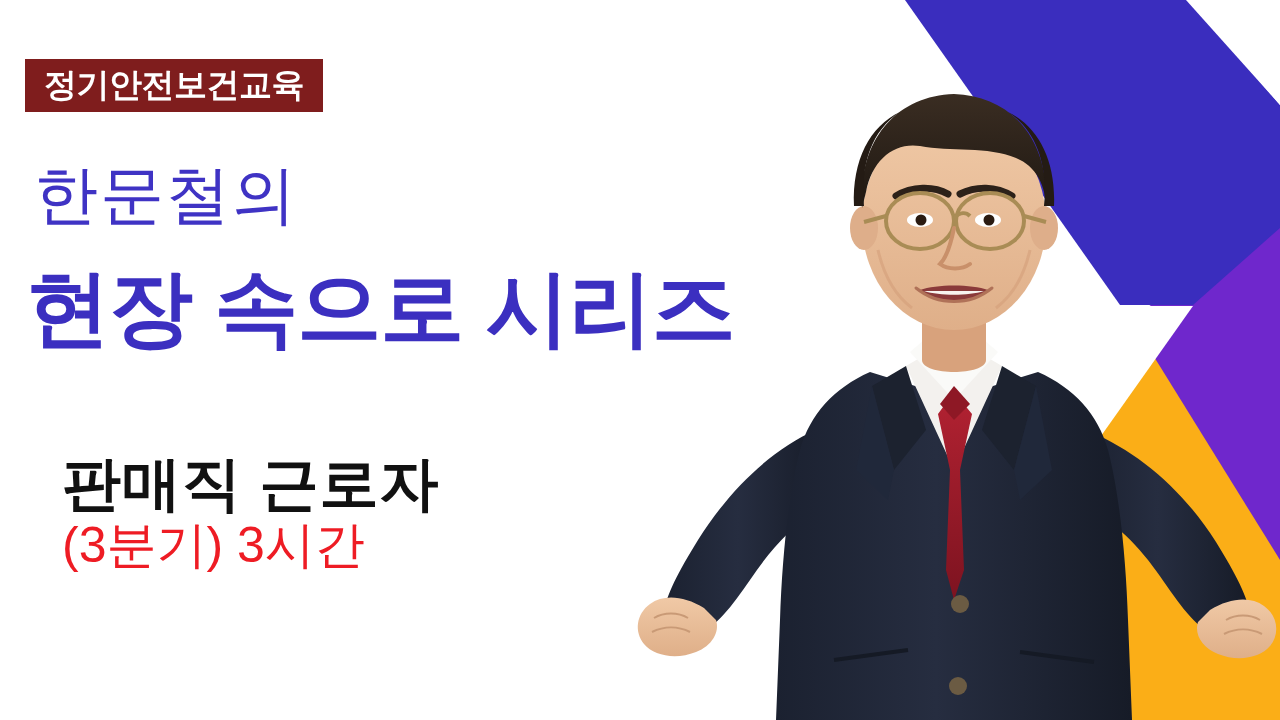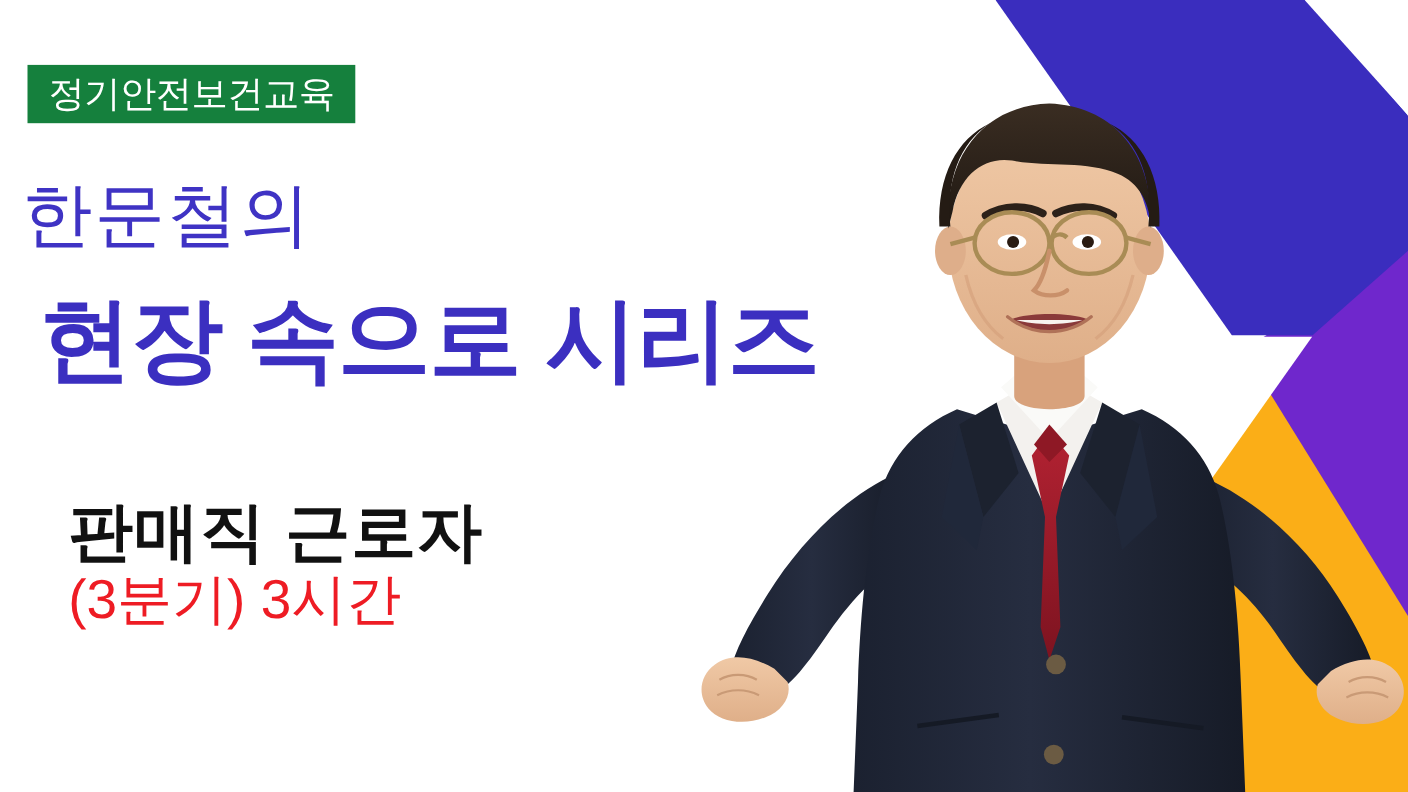--- a/index.html
+++ b/index.html
@@ -37,41 +37,41 @@
     left:0;top:0;width:1280px;height:720px;
     background:#ffffff;
     clip-path:polygon(1121px 306px, 1193px 306px, 900px 720px, 700px 720px);
   }
 
   
   #text-block{position:absolute;left:0;top:0;width:900px;height:720px;}
 
   #badge{
     position:absolute;left:25px;top:59px;
-    background:#15803d;
+    background:#7f1d1d;
     color:#ffffff;
     font-size:33px;
-    font-weight:normal;
+    font-weight:bold;
     letter-spacing:-0.5px;
     padding:9px 19px 11px 19px;
     line-height:1;
     white-space:nowrap;
   }
 
   #title-line1{
-    position:absolute;left:20px;top:163px;
+    position:absolute;left:34px;top:163px;
     color:#3F33C4;
     font-size:64px;
     font-weight:500;
     letter-spacing:2px;
     line-height:1;
     white-space:nowrap;
   }
   #title-line2{
-    position:absolute;left:36px;top:266px;
+    position:absolute;left:26px;top:266px;
     color:#3B2FC0;
     font-size:84px;
     font-weight:bold;
     letter-spacing:-1px;
     line-height:1;
     white-space:nowrap;
   }
 
   #subtitle-line1{
     position:absolute;left:62px;top:455px;

